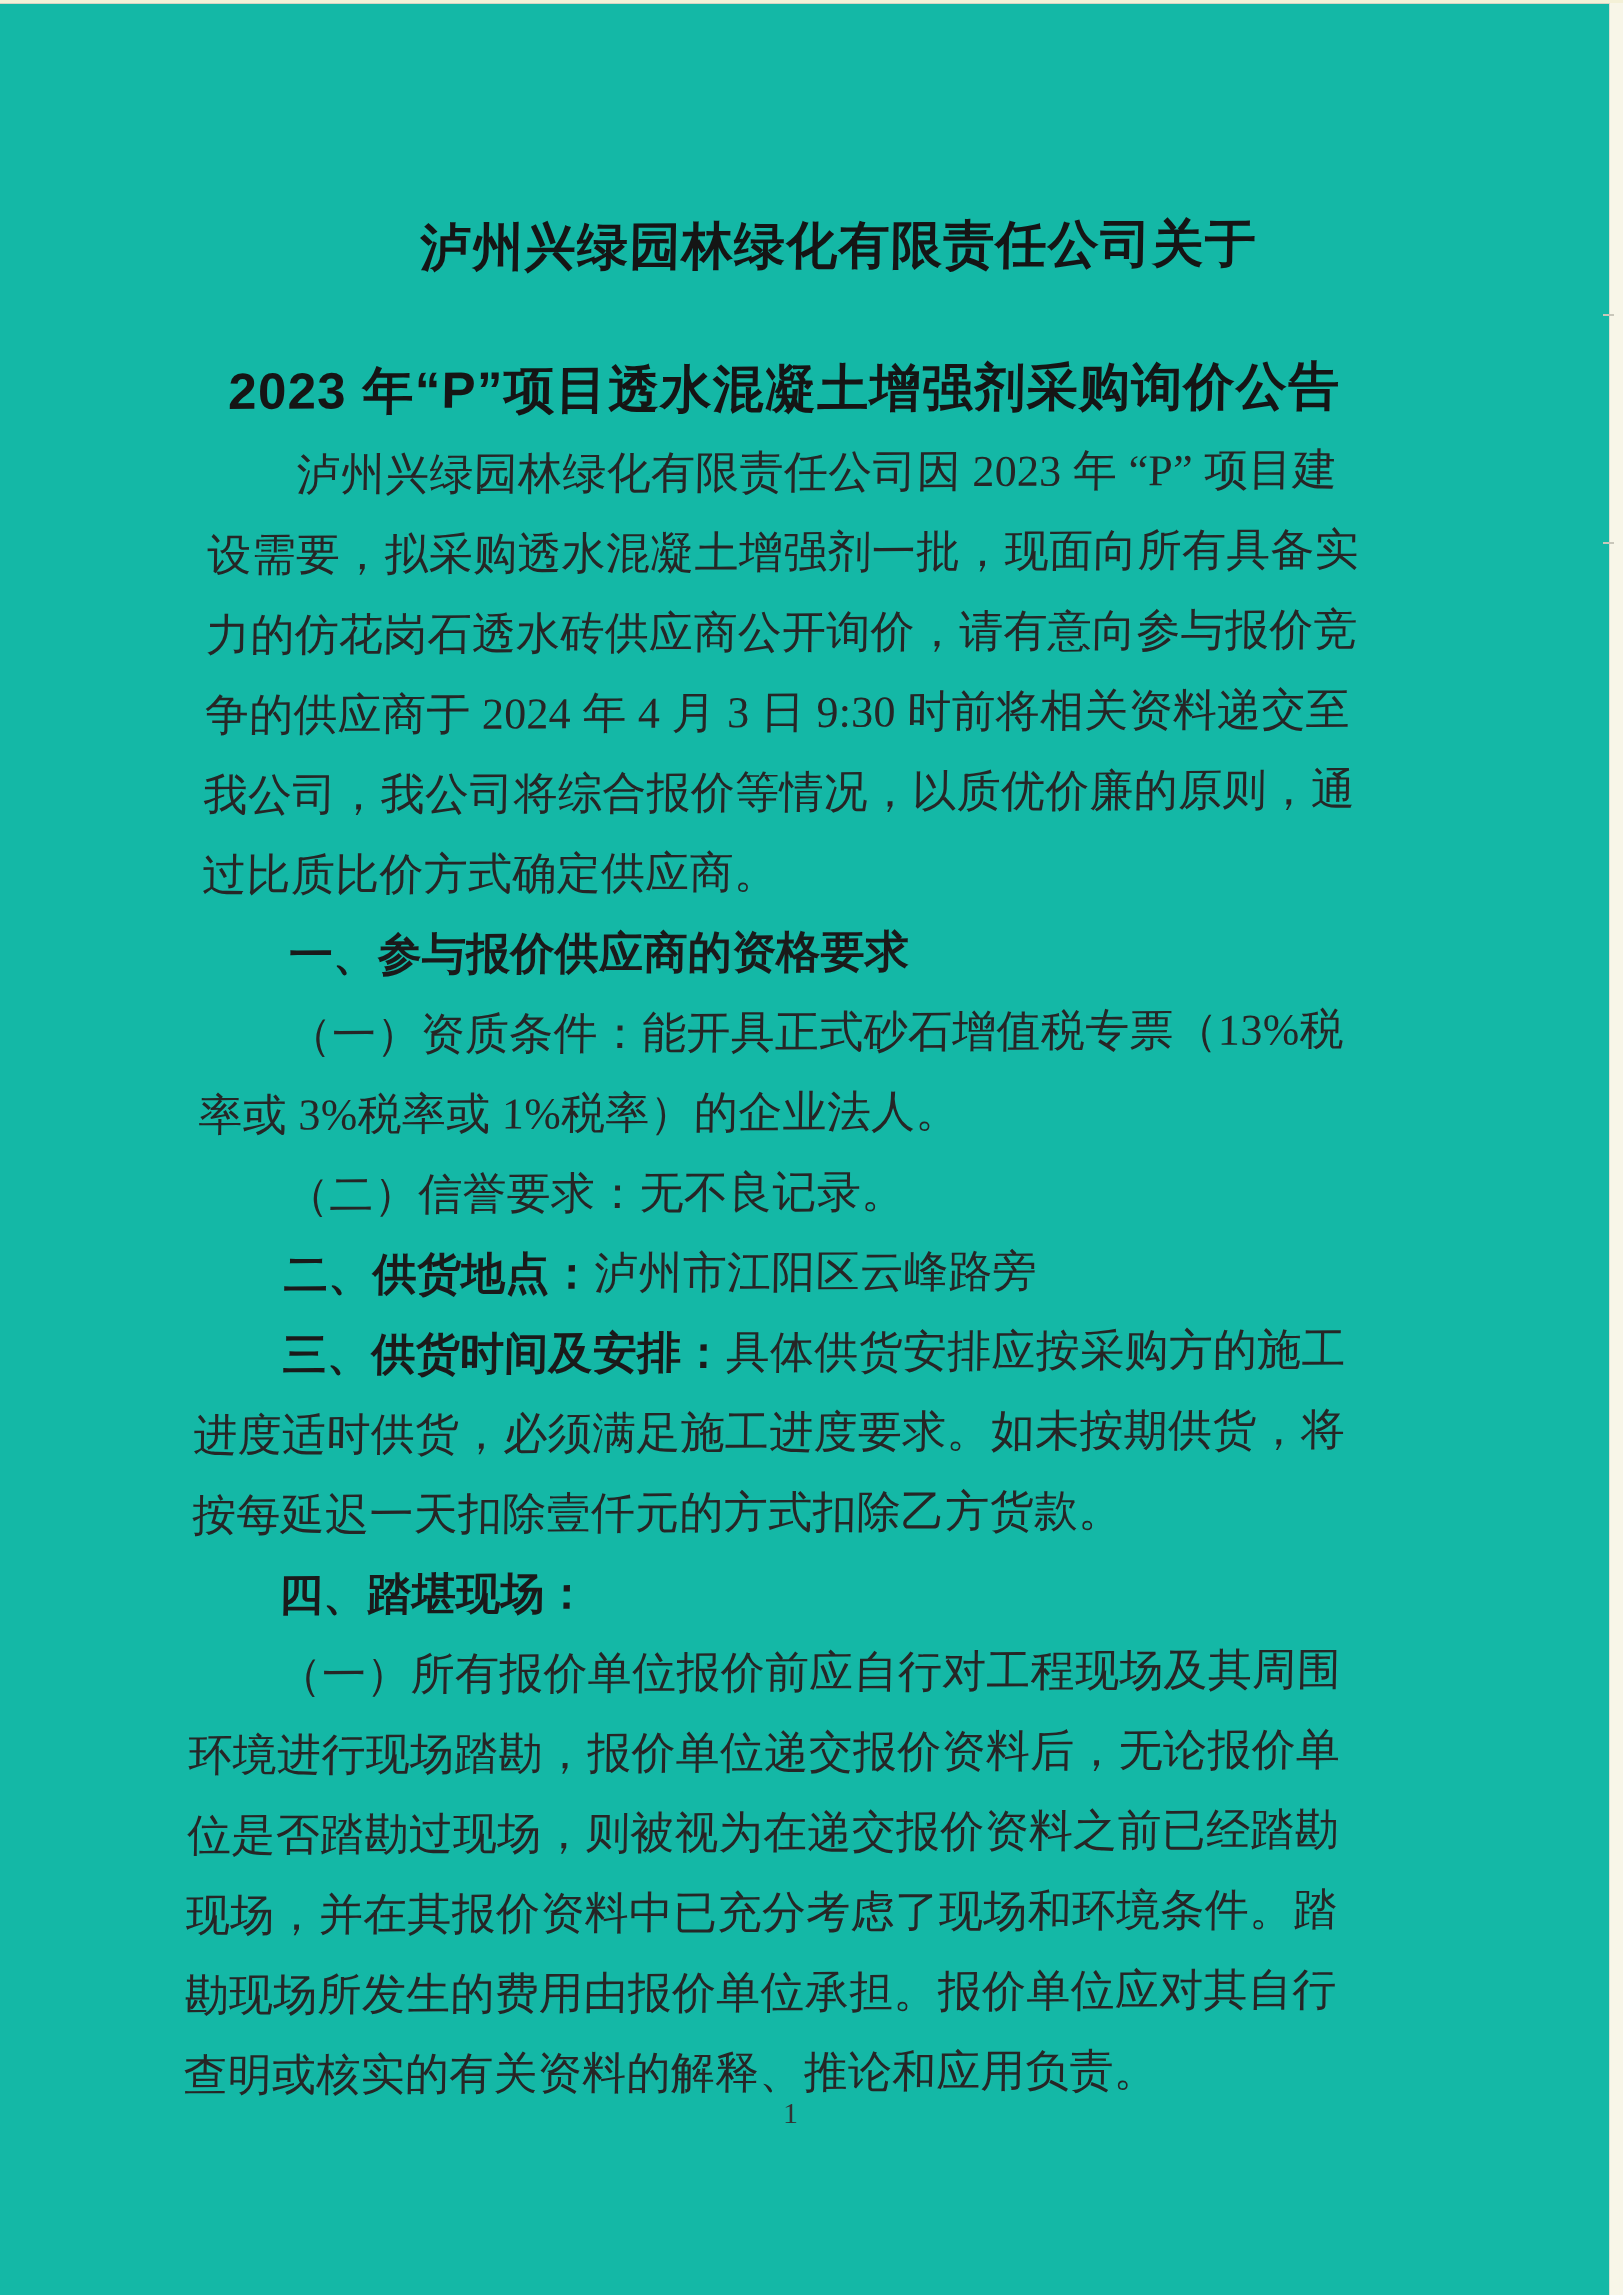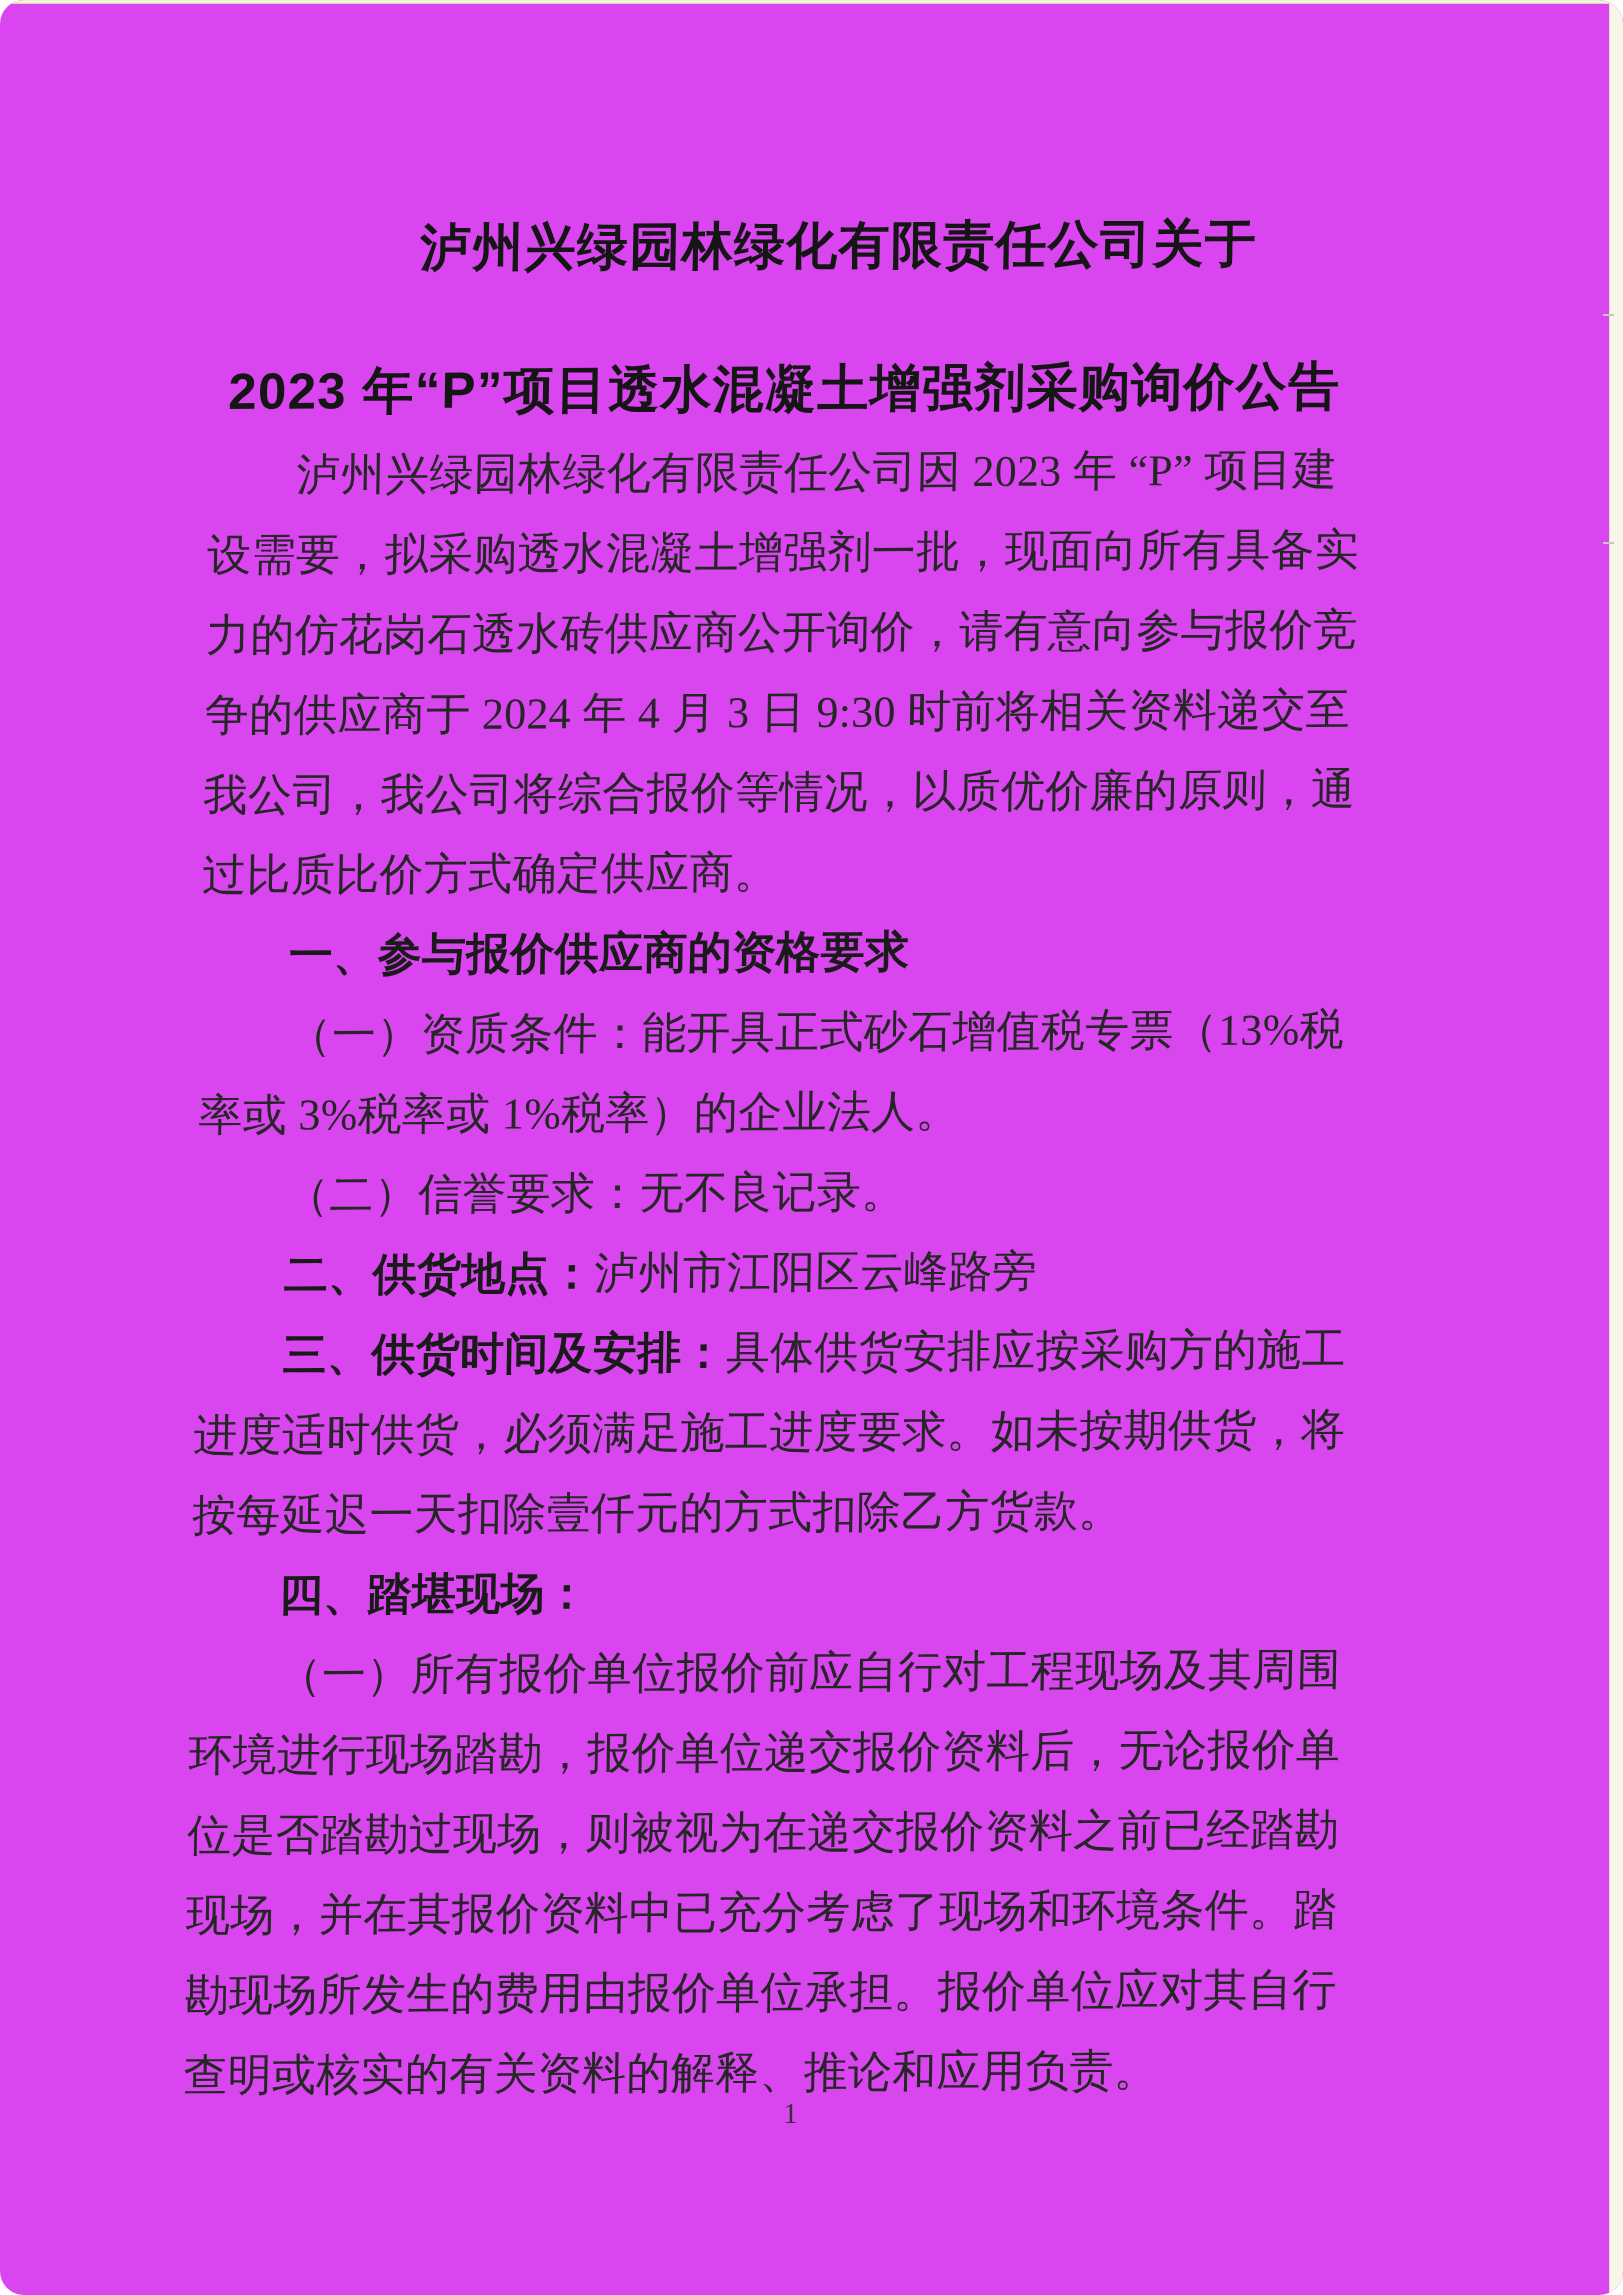--- a/index.html
+++ b/index.html
@@ -4,25 +4,24 @@
 <style>
   html, body {
     margin: 0;
     padding: 0;
     background: #ffffff;
   }
   .page {
     position: relative;
     width: 1623px;
     height: 2295px;
-    background: #d946ef;
+    background: #14b8a6;
     overflow: hidden;
     color: #222222;
     font-family: "Liberation Serif", "DejaVu Serif", serif;
-    border-radius: 24px;
   }
   
   .scan-edge-top {
     position: absolute;
     top: 0; left: 0; right: 0;
     height: 3.3px;
     background: #f4f1d7;
     border-bottom: 0.7px solid #d6d4c4;
   }
   .scan-edge-right {

